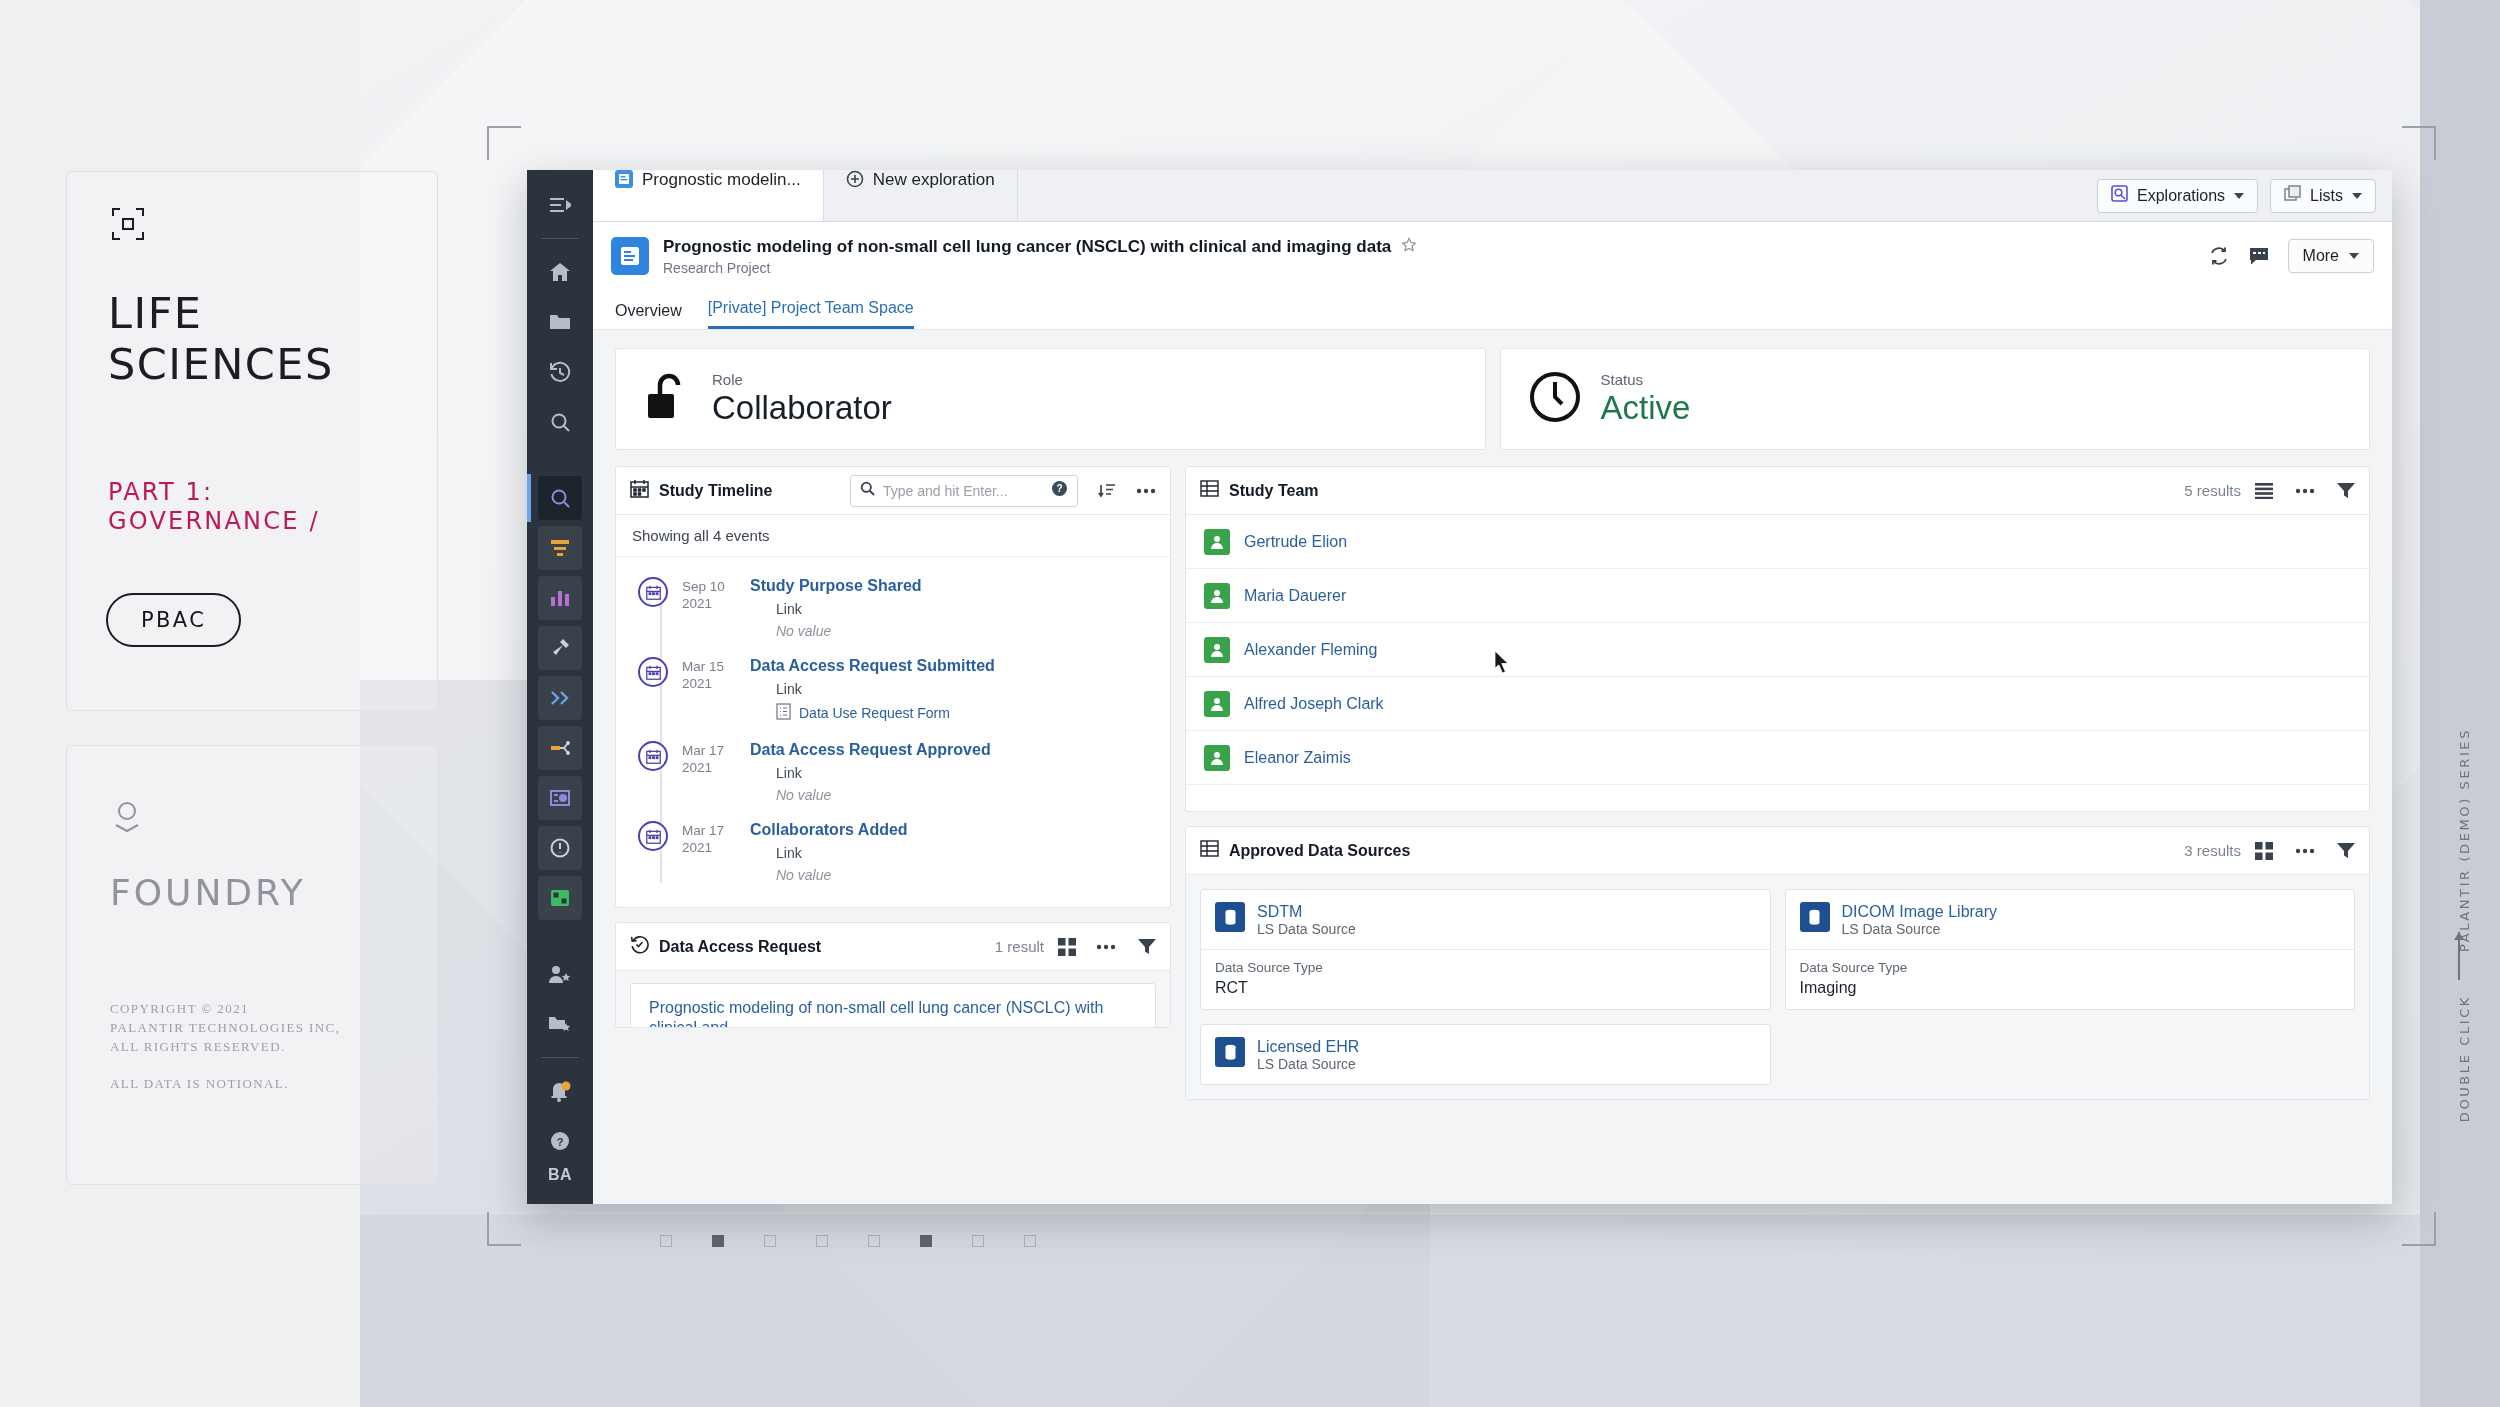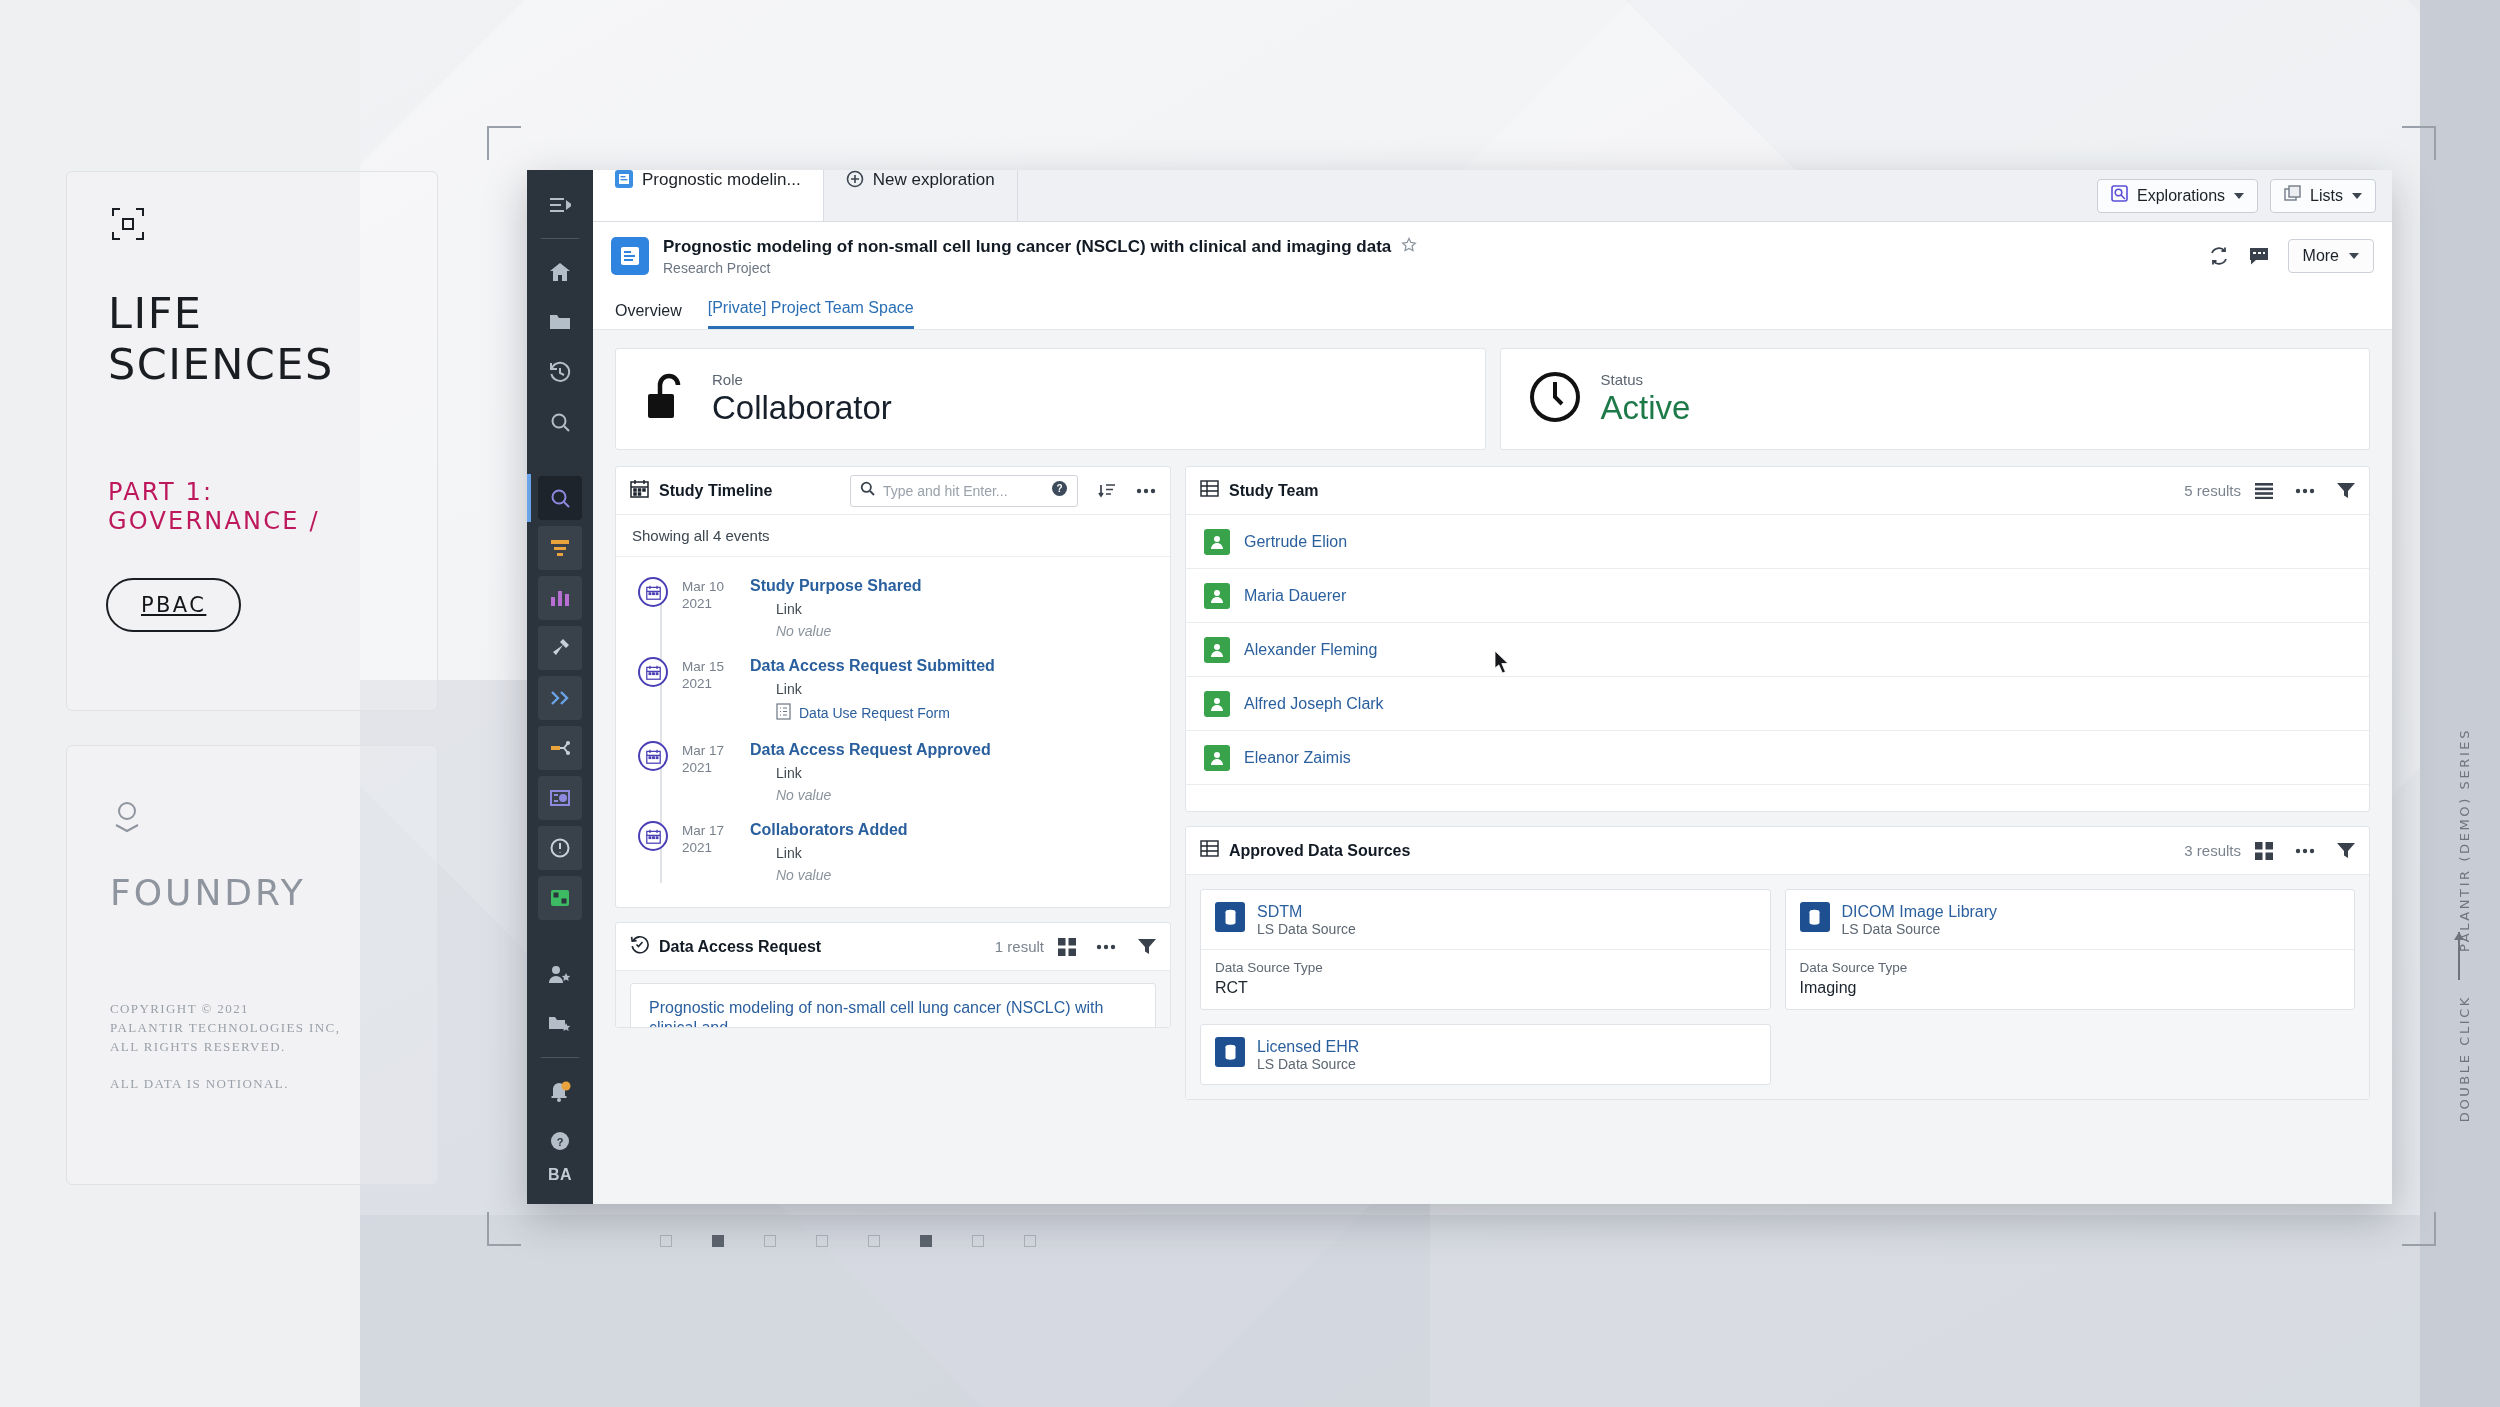--- a/index.html
+++ b/index.html
@@ -81,25 +81,25 @@
     font-size: 43px; line-height: 51px; letter-spacing: 1.5px;
     color: #1a1d21; font-weight: 400;
   }
   .ls-sub {
     position: absolute; left: 108px; top: 478px; width: 330px;
     font-family: "DejaVu Sans", sans-serif;
     font-size: 24px; line-height: 29px; letter-spacing: 2.2px;
     color: #be185d;
   }
   .ls-pill {
-    position: absolute; left: 106px; top: 578px;
+    position: absolute; left: 106px; top: 593px;
     border: 2px solid #1a1d21; border-radius: 40px;
     padding: 13px 33px;
     font-family: "DejaVu Sans", sans-serif;
-    font-size: 21px; letter-spacing: 2.4px; color: #14171a; text-decoration: underline;
+    font-size: 21px; letter-spacing: 2.4px; color: #14171a;
   }
 
   .fd-mark { position: absolute; left: 112px; top: 800px; width: 30px; height: 34px; }
   .fd-title {
     position: absolute; left: 110px; top: 872px;
     font-family: "DejaVu Sans", sans-serif;
     font-size: 36px; letter-spacing: 3px; color: #8f959e;
   }
   .fd-copy {
     position: absolute; left: 110px; top: 975px; width: 300px;
@@ -724,21 +724,21 @@
                 <div class="tl-dot">
                   <svg width="15" height="15" viewBox="0 0 19 19" fill="none" stroke="#4a3fb5" stroke-width="1.6">
                     <rect x="1" y="3" width="17" height="15"></rect>
                       <path d="M1 8h17M5 1v4M14 1v4"></path>
                     <rect x="4" y="10" width="2" height="2" fill="#4a3fb5"></rect>
                       <rect x="8.5" y="10" width="2" height="2" fill="#4a3fb5"></rect>
                     <rect x="13" y="10" width="2" height="2" fill="#4a3fb5"></rect>
                   </svg>
                 </div>
                 <div class="tl-date">
-                  <span>Mar 10</span><br>
+                  <span>Sep 10</span><br>
                   <span>2021</span>
                 </div>
                 <div class="tl-body">
                   <div class="tl-event">Study Purpose Shared</div>
                   <div class="tl-fieldname">Link</div>
                   <div class="tl-novalue">No value</div>
                 </div>
               </div>
 
               <div class="tl-item">

